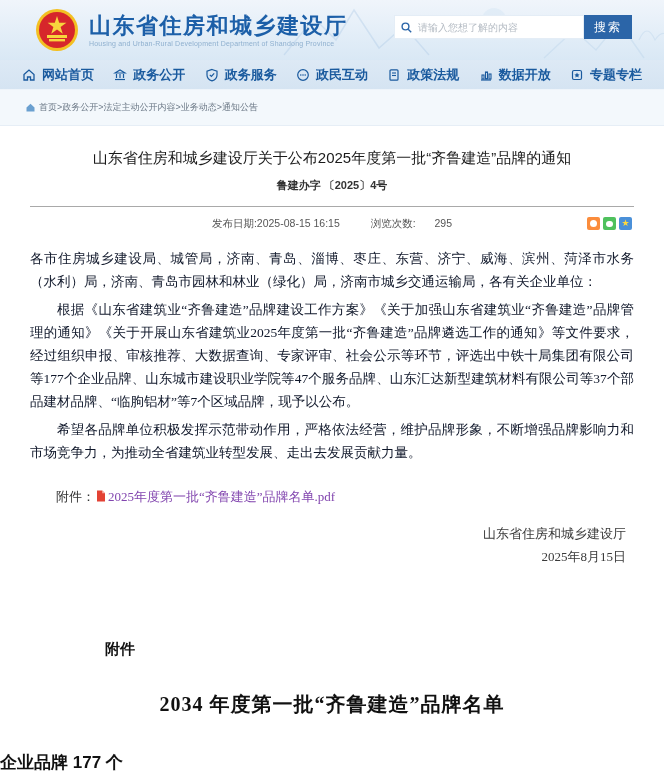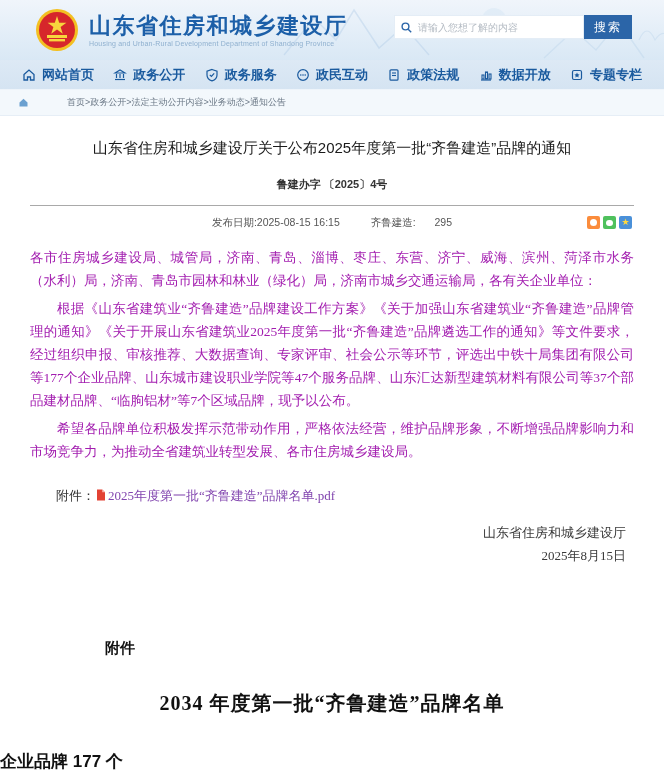--- a/index.html
+++ b/index.html
@@ -23,40 +23,40 @@
   .search-btn { width:48px; background:#2b65a8; color:#fff; font-size:12px; border:none; cursor:pointer; letter-spacing:2px; }
   .mag { margin-right:6px; flex:0 0 auto; }
 
   
   .nav { height:29px; background:linear-gradient(180deg,#dde9f5,#d5e4f2); display:flex; align-items:center;
          justify-content:space-between; padding:0 22px; }
   .nav-item { display:flex; align-items:center; color:#1a5a9e; font-size:13px; font-weight:bold; cursor:pointer; }
   .nav-item svg { margin-right:6px; }
 
   
-  .crumb-bar { height:27px; background:#f3f8fc; border-top:1px solid #eef4fa; border-bottom:1px solid #e6eef6;
-               display:flex; align-items:center; padding-left:19px;gap:35px; }
+  .crumb-bar { height:37px; background:#f3f8fc; border-top:1px solid #eef4fa; border-bottom:1px solid #e6eef6;
+               display:flex; align-items:center; padding-left:26px; }
   .crumb-bar svg { margin-right:4px; }
   .crumb-text { font-size:9px; color:#6b7886; }
 
   
   .article { padding:0 30px; }
   .a-title { text-align:center; font-size:15px; font-weight:normal; color:#1a1a1a; margin-top:22px; line-height:20px; }
-  .a-docnum { text-align:center; font-size:11px; font-weight:bold; color:#333; margin-top:19px; }
+  .a-docnum { text-align:center; font-size:11px; font-weight:bold; color:#333; margin-top:10px; }
   .a-rule { border:none; border-top:1px solid #a9a9a9; margin-top:13px; }
   .a-meta { position:relative; margin-top:10px; height:15px; font-size:10.5px; color:#565656; text-align:center; }
   .a-meta .views-label { margin-left:28px; }
   .a-meta .views-count { margin-left:16px; }
   .share { position:absolute; right:2px; top:0; display:flex; gap:3px; }
   .share-ic { width:13px; height:13px; border-radius:2px; display:flex; align-items:center; justify-content:center; cursor:pointer; }
   .ic-weibo { background:#fb8c3c; } .ic-weibo i { width:7px; height:7px; border-radius:50%; background:#fff; display:block; }
   .ic-wechat { background:#4fc15d; } .ic-wechat i { width:7px; height:6px; border-radius:3px; background:#fff; display:block; }
   .ic-fav { background:#4a90d9; color:#ffd83d; font-size:9px; line-height:13px; font-style:normal; }
 
-  .a-body { margin-top:15px; font-family:"Liberation Serif", serif; font-size:13.5px; color:#a21caf;
+  .a-body { margin-top:15px; font-family:"Liberation Serif", serif; font-size:13.5px; color:#0f172a;
             line-height:23px; text-align:justify; }
   .a-body p { margin-bottom:5px; }
   .indent { text-indent:2em; }
   .attach-line { margin-top:24px; font-family:"Liberation Serif", serif; font-size:13px; color:#333; text-indent:2em; }
   .attach-link { color:#8246af; text-decoration:none; cursor:pointer; }
   .pdf-ic { margin:0 2px 0 1px; vertical-align:-1px; }
   .sign { margin-top:16px; text-align:right; padding-right:8px; font-family:"Liberation Serif", serif;
           font-size:13px; color:#3a3a3a; line-height:23px; }
 
   
@@ -167,37 +167,37 @@
     </svg>
     <span class="crumb-text">首页&gt;政务公开&gt;法定主动公开内容&gt;业务动态&gt;通知公告</span>
   </div>
 
   <div class="article">
     <div class="a-title">山东省住房和城乡建设厅关于公布2025年度第一批“齐鲁建造”品牌的通知</div>
     <div class="a-docnum">鲁建办字 〔2025〕4号</div>
     <hr class="a-rule">
     <div class="a-meta">
       <span>发布日期:2025-08-15 16:15</span>
-      <span class="views-label">齐鲁建造:</span>
+      <span class="views-label">浏览次数:</span>
       <span class="views-count">295</span>
       <span class="share">
         <span class="share-ic ic-weibo">
             <i></i>
           </span>
         <span class="share-ic ic-wechat">
             <i></i>
           </span>
         <span class="share-ic ic-fav">★</span>
       </span>
     </div>
 
     <div class="a-body">
       <p>各市住房城乡建设局、城管局，济南、青岛、淄博、枣庄、东营、济宁、威海、滨州、菏泽市水务（水利）局，济南、青岛市园林和林业（绿化）局，济南市城乡交通运输局，各有关企业单位：</p>
       <p class="indent">根据《山东省建筑业“齐鲁建造”品牌建设工作方案》《关于加强山东省建筑业“齐鲁建造”品牌管理的通知》《关于开展山东省建筑业2025年度第一批“齐鲁建造”品牌遴选工作的通知》等文件要求，经过组织申报、审核推荐、大数据查询、专家评审、社会公示等环节，评选出中铁十局集团有限公司等177个企业品牌、山东城市建设职业学院等47个服务品牌、山东汇达新型建筑材料有限公司等37个部品建材品牌、“临朐铝材”等7个区域品牌，现予以公布。</p>
-      <p class="indent">希望各品牌单位积极发挥示范带动作用，严格依法经营，维护品牌形象，不断增强品牌影响力和市场竞争力，为推动全省建筑业转型发展、各市住房城乡建设局。</p>
+      <p class="indent">希望各品牌单位积极发挥示范带动作用，严格依法经营，维护品牌形象，不断增强品牌影响力和市场竞争力，为推动全省建筑业转型发展、走出去发展贡献力量。</p>
     </div>
 
     <div class="attach-line">
       <span>附件：</span><svg class="pdf-ic" width="10" height="12" viewBox="0 0 10 12">
           <path d="M1 0.5 h5.2 L9 3.3 V11.5 H1 Z" fill="#e34234"></path>
           <path d="M6.2 0.5 V3.3 H9" fill="#f9b3ab"></path>
         </svg><a class="attach-link">2025年度第一批“齐鲁建造”品牌名单.pdf</a>
     </div>
 
     <div class="sign">

